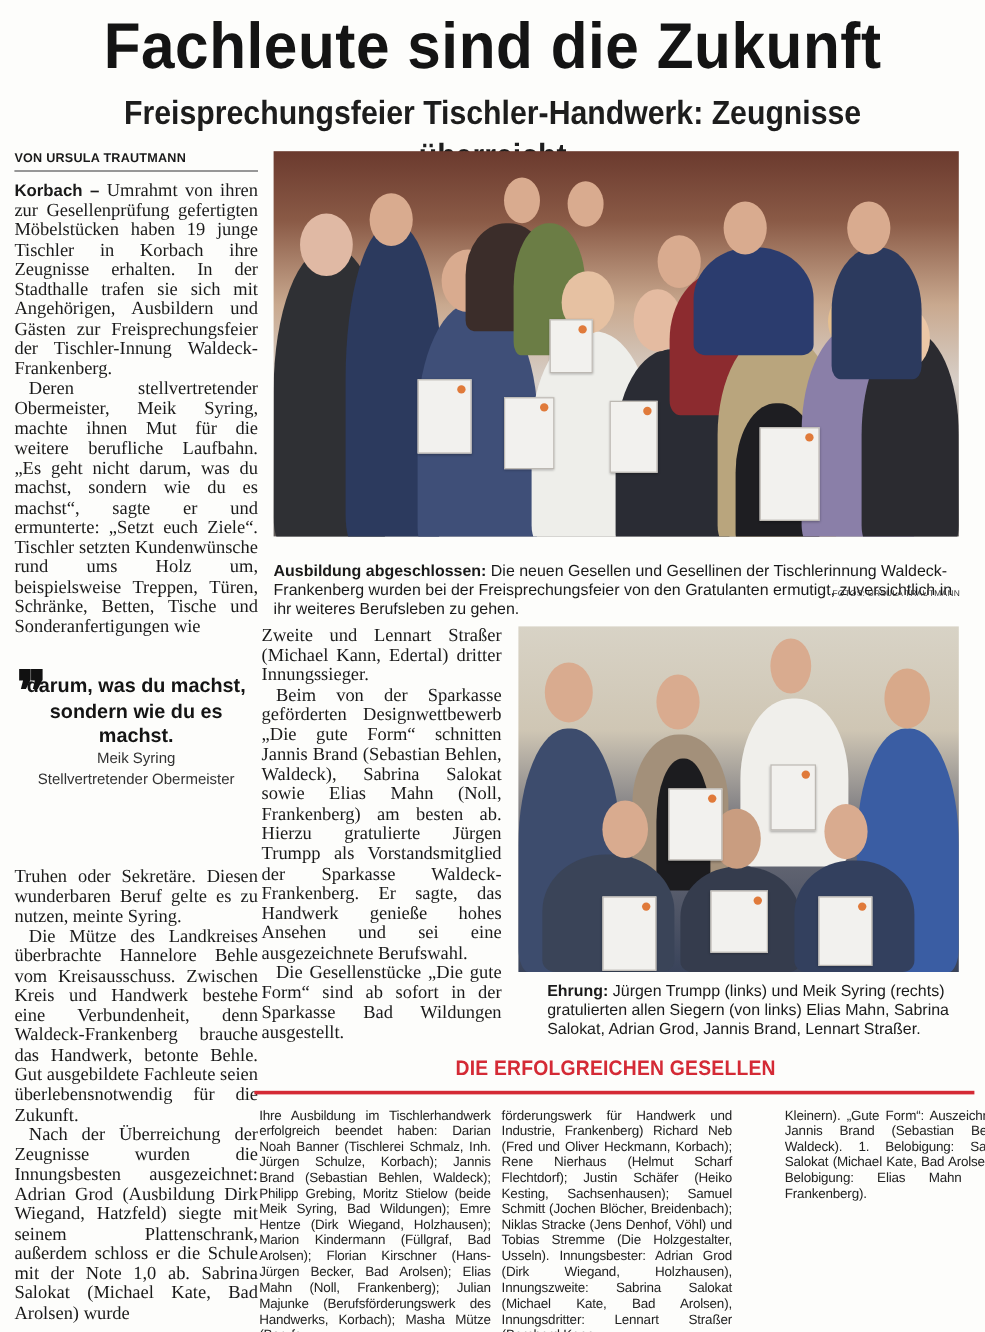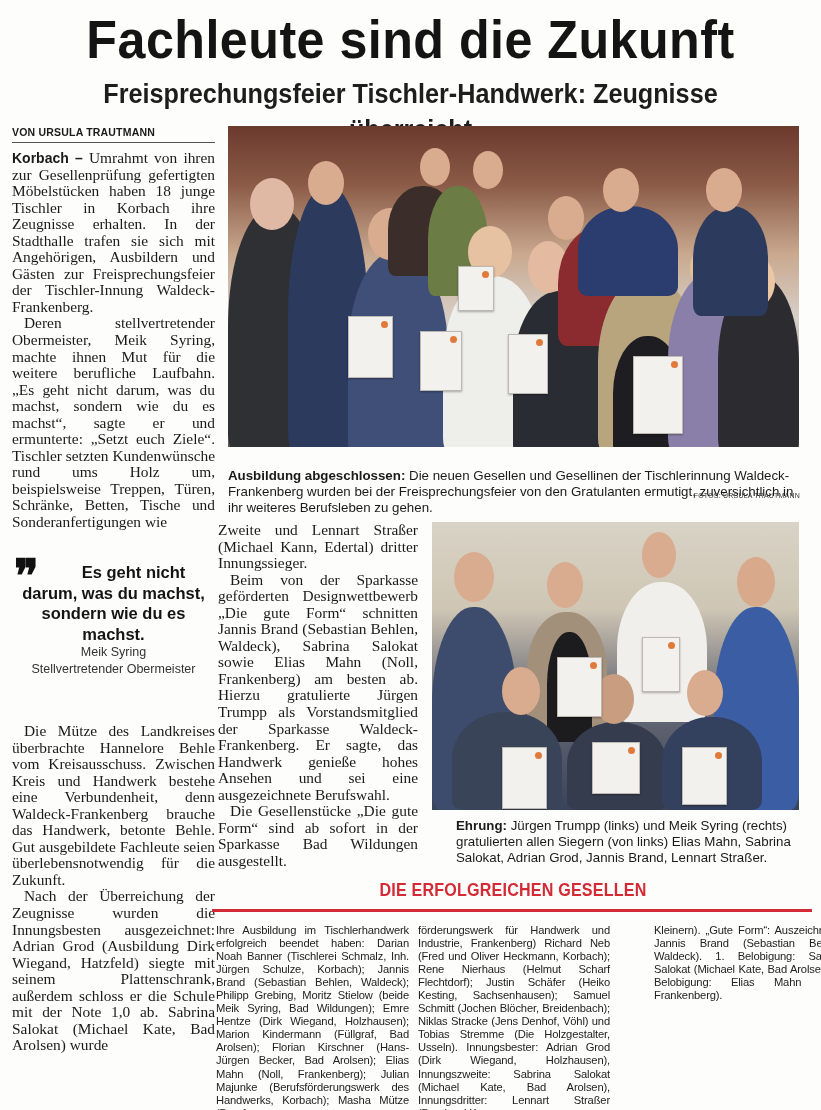--- a/index.html
+++ b/index.html
@@ -92,37 +92,37 @@
 </style>
 </head>
 <body>
 
 <h1 class="headline">Fachleute sind die Zukunft</h1>
 <h2 class="subhead">Freisprechungsfeier Tischler-Handwerk: Zeugnisse überreicht</h2>
 
 <div class="byline">VON URSULA TRAUTMANN</div>
 
 <div class="col-text" id="col1a">
-  <p><b>Korbach –</b> <span>Umrahmt von ihren zur Gesellenprüfung gefertigten Möbelstücken haben 18 junge Tischler in Korbach ihre Zeugnisse erhalten. In der Stadthalle trafen sie sich mit Angehörigen, Ausbildern und Gästen zur Freisprechungsfeier der Tischler-Innung Waldeck-Frankenberg.</span></p>
+  <p><b>Korbach –</b> <span>Umrahmt von ihren zur Gesellenprüfung gefertigten Möbelstücken haben 19 junge Tischler in Korbach ihre Zeugnisse erhalten. In der Stadthalle trafen sie sich mit Angehörigen, Ausbildern und Gästen zur Freisprechungsfeier der Tischler-Innung Waldeck-Frankenberg.</span></p>
   <p class="ind">Deren stellvertretender Obermeister, Meik Syring, machte ihnen Mut für die weitere berufliche Laufbahn. „Es geht nicht darum, was du machst, sondern wie du es machst“, sagte er und ermunterte: „Setzt euch Ziele“. Tischler setzten Kundenwünsche rund ums Holz um, beispielsweise Treppen, Türen, Schränke, Betten, Tische und Sonderanfertigungen wie</p>
 </div>
 
 <div class="quote">
   <span class="quote-mark">❞</span>
   <div class="quote-text">
-    <span class="first">Es geht nicht</span>
     <span>darum, was du machst, sondern wie du es machst.</span>
   </div>
   <div class="quote-author">
     <div>Meik Syring</div>
     <div>Stellvertretender Obermeister</div>
   </div>
 </div>
 
 <div class="col-text" id="col1b">
+  <p>Truhen oder Sekretäre. Diesen wunderbaren Beruf gelte es zu nutzen, meinte Syring.</p>
   <p class="ind">Die Mütze des Landkreises überbrachte Hannelore Behle vom Kreisausschuss. Zwischen Kreis und Handwerk bestehe eine Verbundenheit, denn Waldeck-Frankenberg brauche das Handwerk, betonte Behle. Gut ausgebildete Fachleute seien überlebensnotwendig für die Zukunft.</p>
   <p class="ind">Nach der Überreichung der Zeugnisse wurden die Innungsbesten ausgezeichnet: Adrian Grod (Ausbildung Dirk Wiegand, Hatzfeld) siegte mit seinem Plattenschrank, außerdem schloss er die Schule mit der Note 1,0 ab. Sabrina Salokat (Michael Kate, Bad Arolsen) wurde</p>
 </div>
 
 <div class="photo" id="photo1">
 
   <div class="fig" style="left:0;top:80px;width:95px;height:250px;background:#2f3034;"></div>
   <div class="head" style="left:22px;top:52px;width:44px;height:52px;background:#e0b9a4;"></div>
   <div class="fig" style="left:60px;top:60px;width:80px;height:270px;background:#2c3a5e;"></div>
   <div class="head" style="left:80px;top:35px;width:36px;height:44px;"></div>

